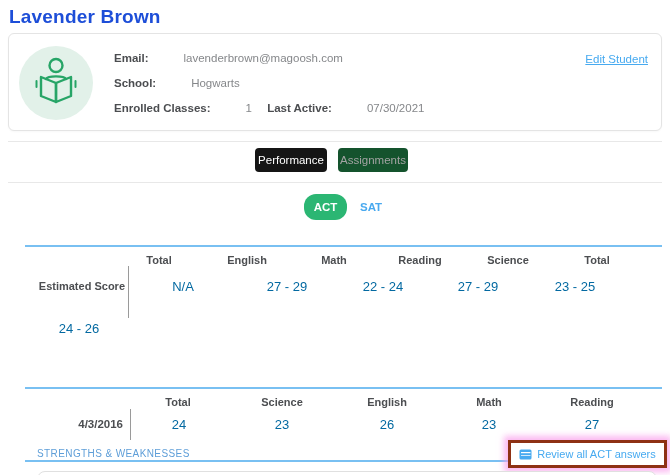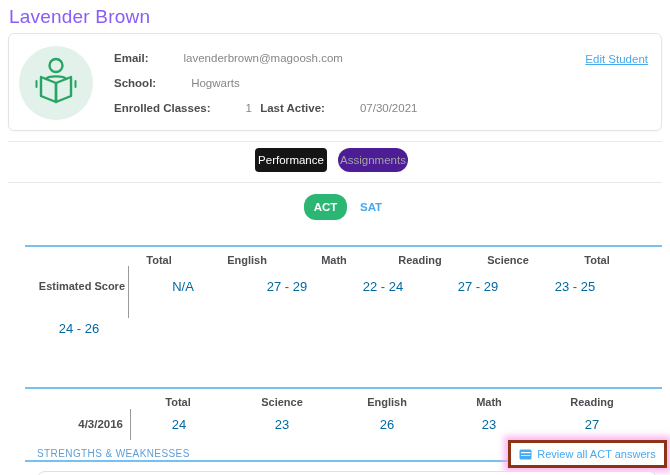--- a/index.html
+++ b/index.html
@@ -4,55 +4,55 @@
 <style>
   * { margin: 0; padding: 0; box-sizing: border-box; }
   html, body { background: #fff; }
   body { font-family: "Liberation Sans", sans-serif; }
   .stage {
     position: relative; width: 670px; height: 475px;
     background: #fff; overflow: hidden;
   }
   .page-title {
     position: absolute; left: 9px; top: 6px;
-    font-size: 19px; font-weight: 400; color: #8b5cf6; letter-spacing: 0.2px;
+    font-size: 19px; font-weight: 700; color: #1d4ed8; letter-spacing: 0.2px;
   }
   
   .card {
     position: absolute; left: 8px; top: 33px; width: 654px; height: 98px;
     background: #fff; border: 1px solid #e4e4e4; border-radius: 6px;
     box-shadow: 0 1px 2px rgba(0,0,0,0.03);
   }
   .avatar {
     position: absolute; left: 10px; top: 12px; width: 74px; height: 74px;
     border-radius: 50%; background: #e2f1e9;
     display: flex; align-items: center; justify-content: center;
   }
   .info-row { position: absolute; left: 105px; font-size: 11.5px; white-space: nowrap; }
   .info-row.r1 { top: 18px; }
   .info-row.r2 { top: 43px; }
   .info-row.r3 { top: 68px; }
   .lbl { font-weight: bold; color: #4b4d50; margin-right: 5px; }
   .val { color: #85878a; padding-left: 30px; }
-  .lbl.gap { margin-left: 5px; }
+  .lbl.gap { margin-left: 12px; }
   .edit-link {
     position: absolute; right: 13px; top: 19px;
     color: #47aaf0; font-size: 11.5px; text-decoration: underline; cursor: pointer;
   }
   
   .divider { position: absolute; left: 8px; right: 8px; height: 1px; background: #e8e8e8; }
   .divider.d1 { top: 141px; }
   .divider.d2 { top: 182px; }
   .tab {
     position: absolute; top: 148px; height: 24px; border-radius: 4px;
     font-size: 11.5px; display: flex; align-items: center; justify-content: center;
     cursor: pointer;
   }
   .tab.performance { left: 255px; width: 72px; background: #151515; color: #fff; }
-  .tab.assignments { left: 338px; width: 70px; background: #4c1d95; color: #a3a3a3; border-radius: 12px; }
+  .tab.assignments { left: 338px; width: 70px; background: #14532d; color: #a3a3a3; }
   .toggle-act {
     position: absolute; left: 304px; top: 194px; width: 43px; height: 26px;
     background: #2bb673; color: #fff; border-radius: 12px; font-size: 11.5px; font-weight: bold;
     display: flex; align-items: center; justify-content: center; cursor: pointer;
   }
   .toggle-sat {
     position: absolute; left: 360px; top: 194px; height: 26px;
     color: #49a9ef; font-size: 11.5px; font-weight: bold;
     display: flex; align-items: center; cursor: pointer;
   }

